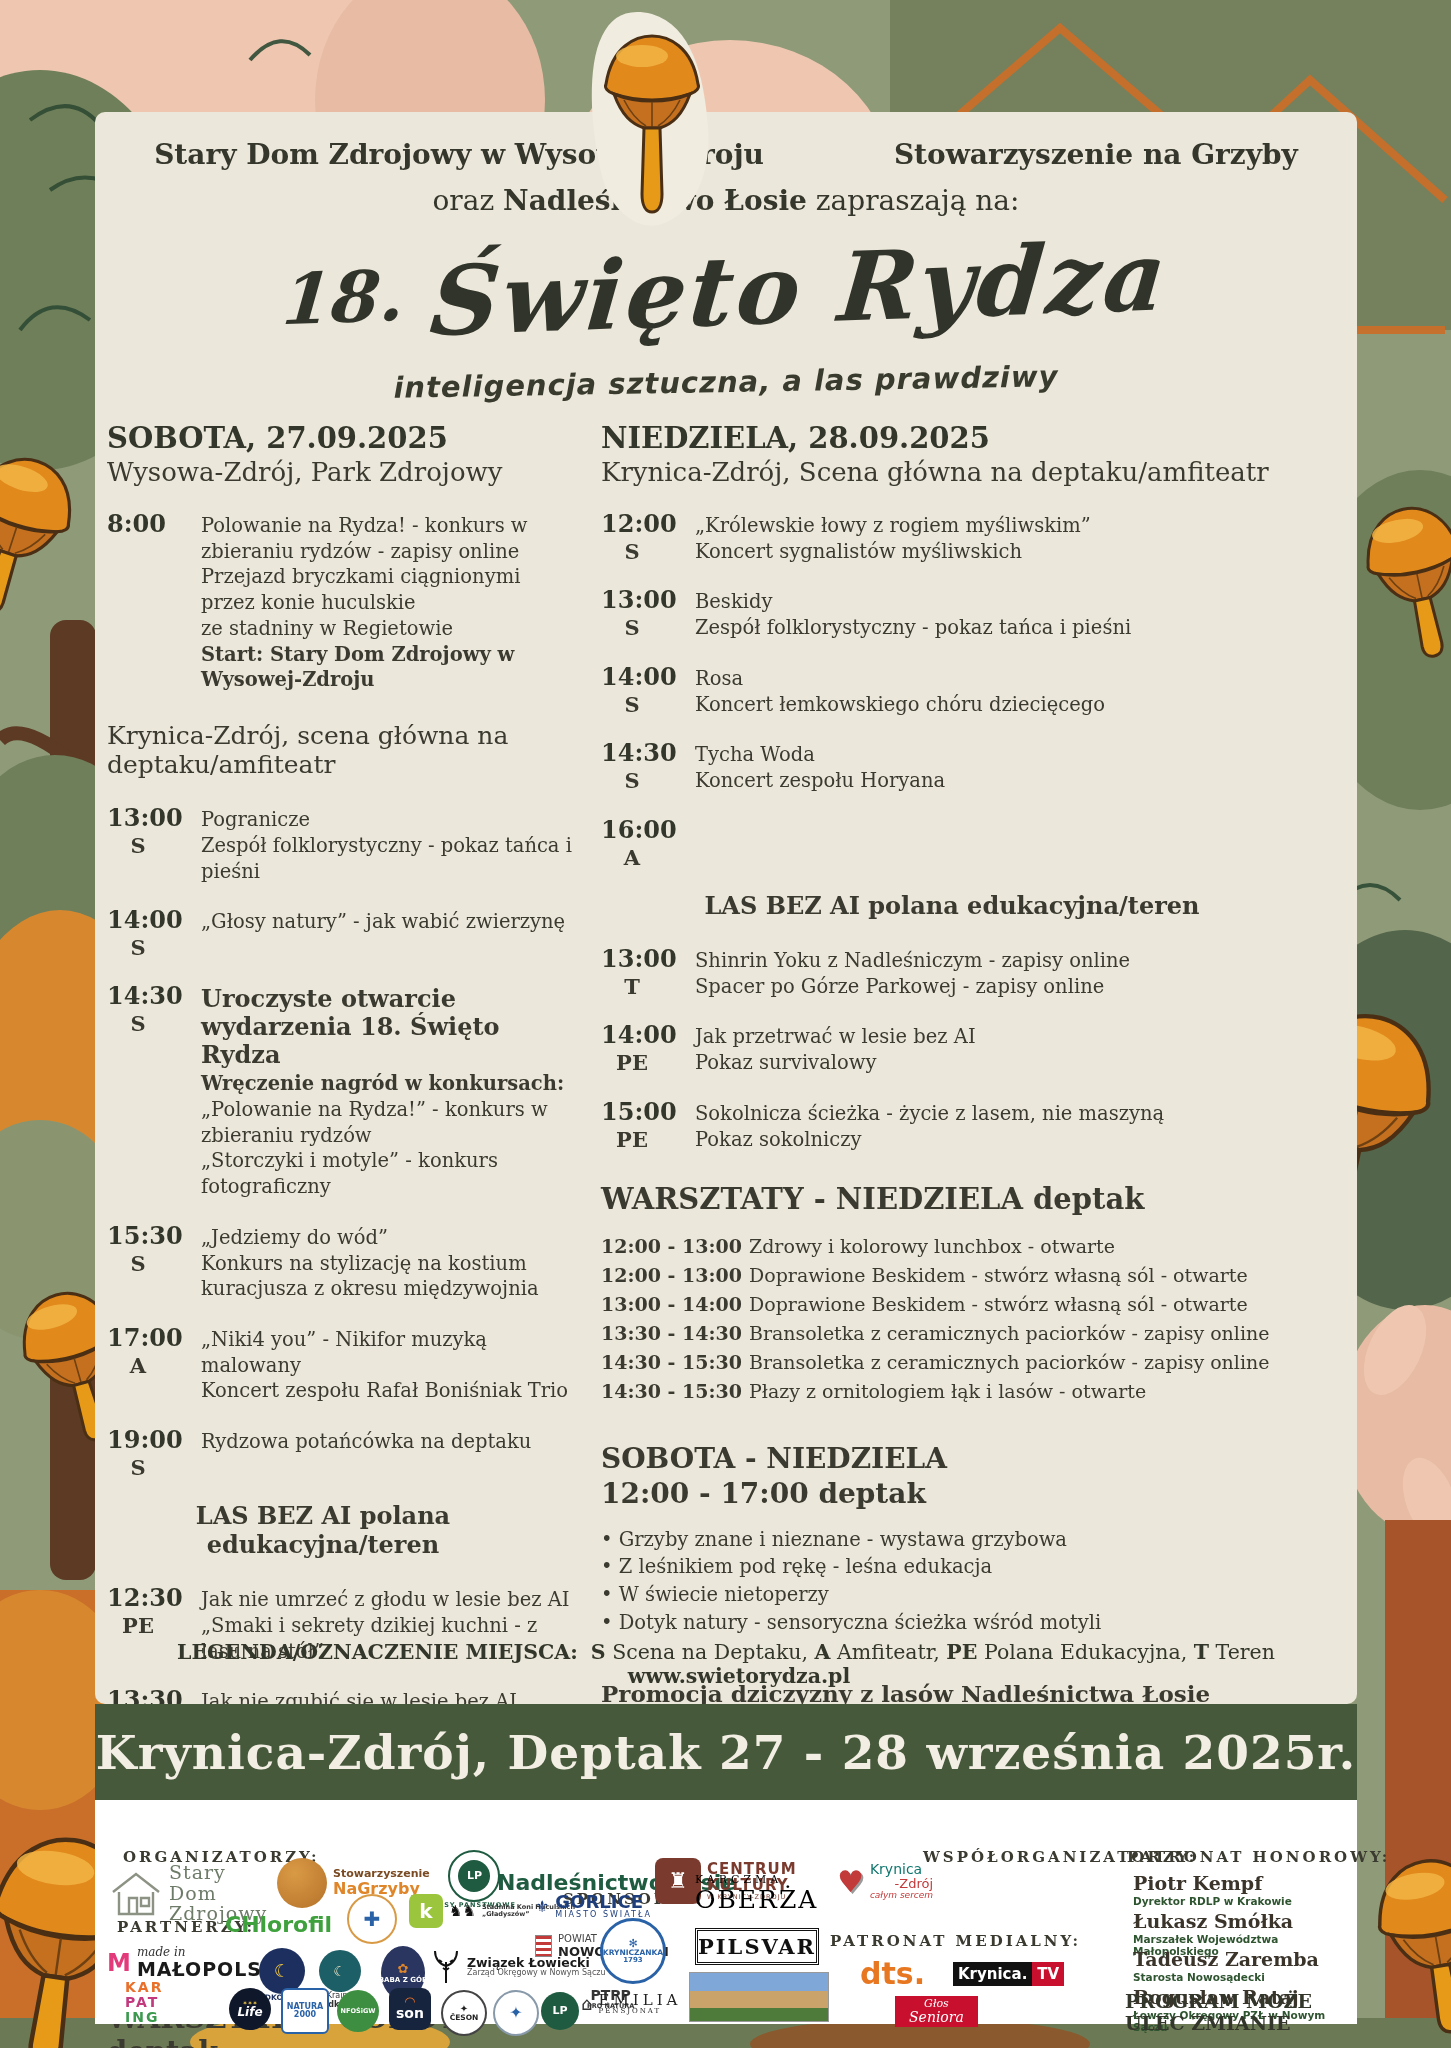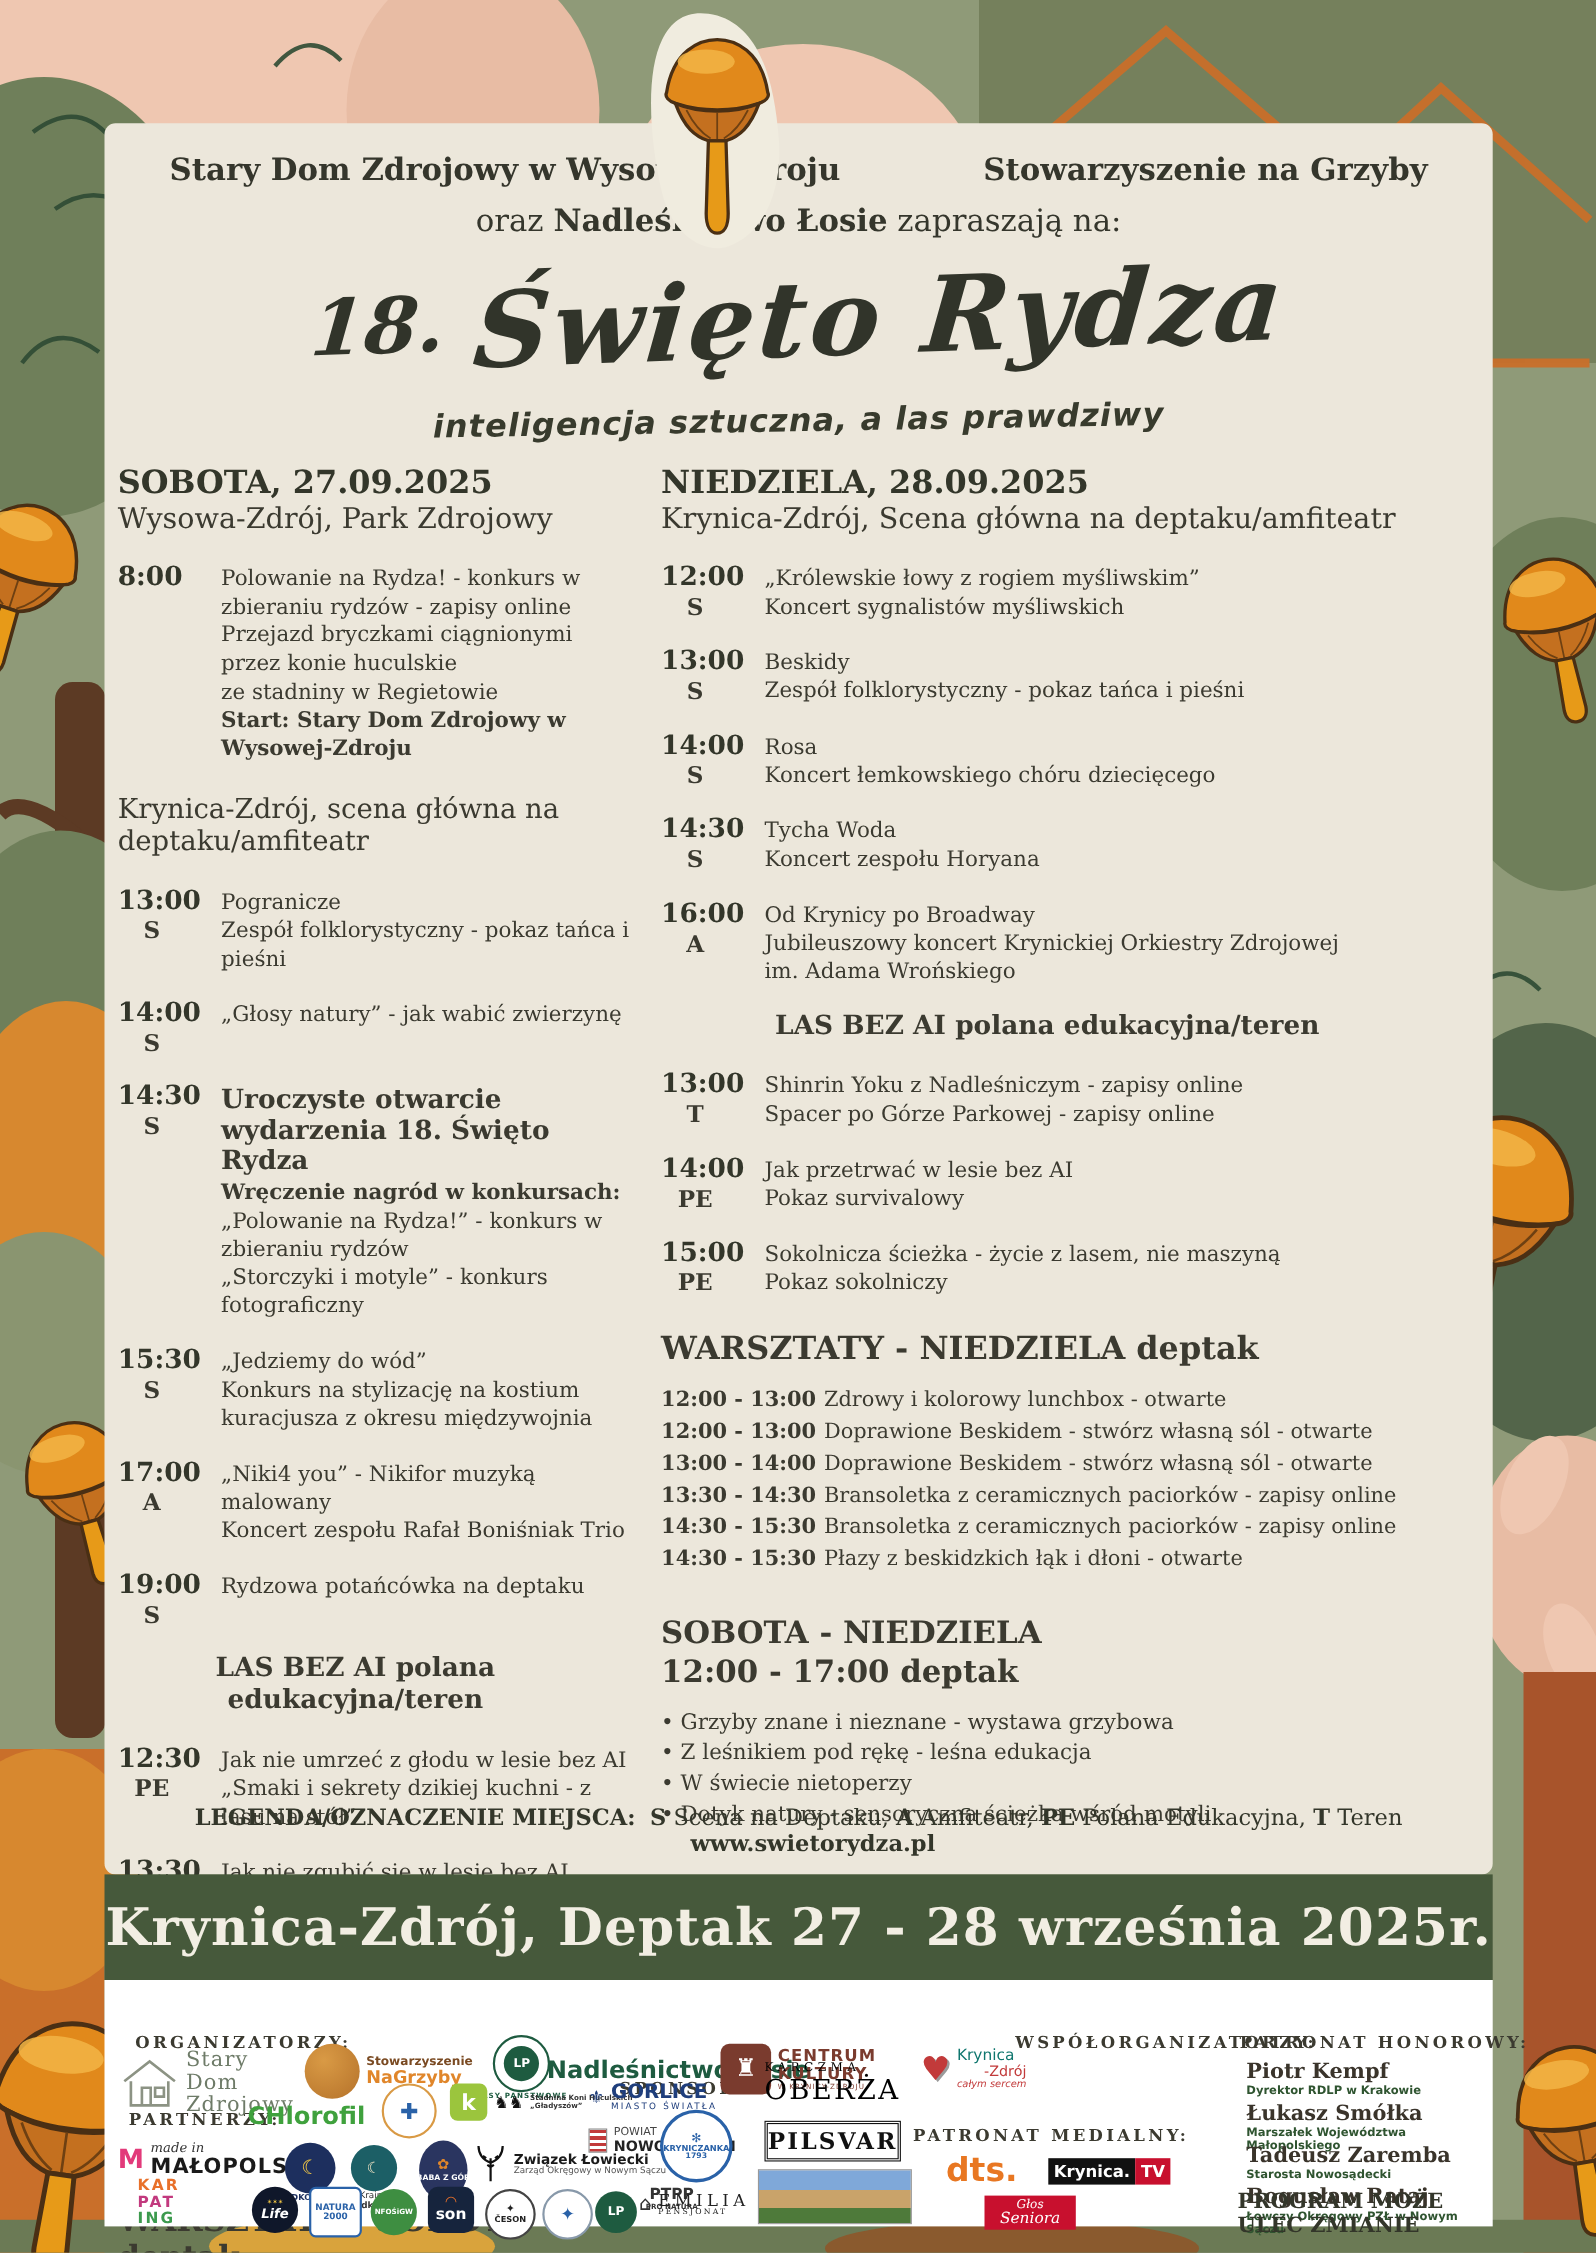--- a/index.html
+++ b/index.html
@@ -318,25 +318,20 @@
             <div class="ev-body">
               <div class="ln">Tycha Woda</div>
               <div class="ln">Koncert zespołu Horyana</div>
             </div>
           </div>
           <div class="ev">
             <div class="ev-time">
               <div class="t">16:00</div>
               <div class="l">A</div>
             </div>
-            <div class="ev-body">
-              <div class="ln">Od Krynicy po Broadway</div>
-              <div class="ln">Jubileuszowy koncert Krynickiej Orkiestry Zdrojowej</div>
-              <div class="ln">im. Adama Wrońskiego</div>
-            </div>
           </div>
           <div class="col-center">LAS BEZ AI polana edukacyjna/teren</div>
           <div class="ev">
             <div class="ev-time">
               <div class="t">13:00</div>
               <div class="l">T</div>
             </div>
             <div class="ev-body">
               <div class="ln">Shinrin Yoku z Nadleśniczym - zapisy online</div>
               <div class="ln">Spacer po Górze Parkowej - zapisy online</div>
@@ -378,21 +373,21 @@
           <div class="ws">
             <span class="ws-time">13:30 - 14:30</span>
             <span class="ws-text">Bransoletka z ceramicznych paciorków - zapisy online</span>
           </div>
           <div class="ws">
             <span class="ws-time">14:30 - 15:30</span>
             <span class="ws-text">Bransoletka z ceramicznych paciorków - zapisy online</span>
           </div>
           <div class="ws">
             <span class="ws-time">14:30 - 15:30</span>
-            <span class="ws-text">Płazy z beskidzkich łąk i dłoni - otwarte</span>
+            <span class="ws-text">Płazy z ornitologiem łąk i lasów - otwarte</span>
           </div>
           <div class="col-big2 mt-weekend">SOBOTA - NIEDZIELA</div>
           <div class="col-big2">12:00 - 17:00 deptak</div>
           <div style="height: 14px;"></div>
           <div class="bullet">• Grzyby znane i nieznane - wystawa grzybowa</div>
           <div class="bullet">• Z leśnikiem pod rękę - leśna edukacja</div>
           <div class="bullet">• W świecie nietoperzy</div>
           <div class="bullet">• Dotyk natury - sensoryczna ścieżka wśród motyli</div>
           <div class="promo">Promocja dziczyzny z lasów Nadleśnictwa Łosie</div>
         </div>

